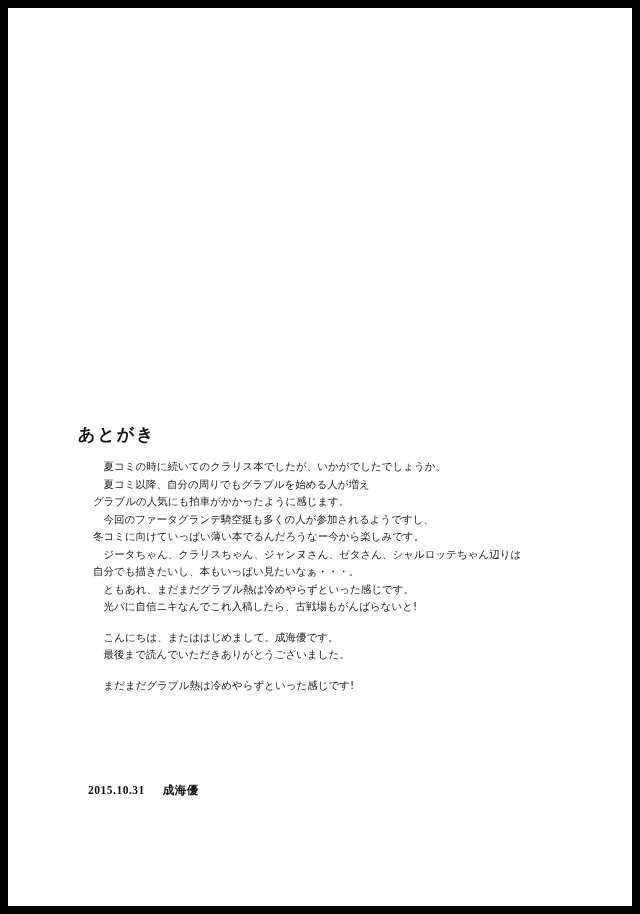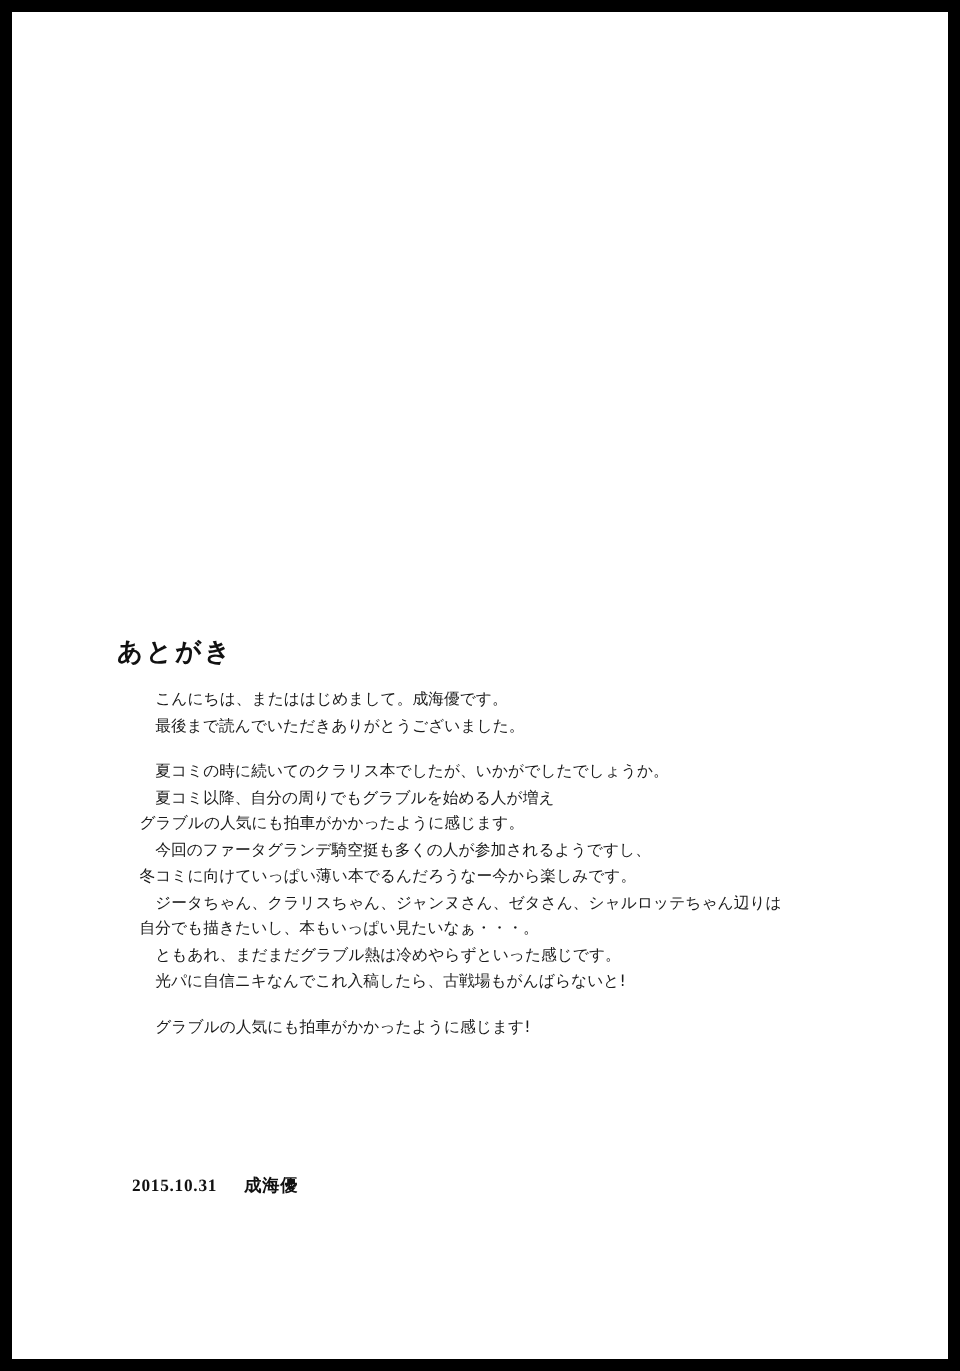--- a/index.html
+++ b/index.html
@@ -81,32 +81,32 @@
 </style>
 </head>
 <body>
 
 <div class="page">
   <div class="afterword-block">
 
     <div class="heading">あとがき</div>
 
     <div class="body-text">
-      <p class="para">　こんにちは、またははじめまして。成海優です。
-　最後まで読んでいただきありがとうございました。</p>
       <p class="para">　夏コミの時に続いてのクラリス本でしたが、いかがでしたでしょうか。
 　夏コミ以降、自分の周りでもグラブルを始める人が増え
 グラブルの人気にも拍車がかかったように感じます。
 　今回のファータグランデ騎空挺も多くの人が参加されるようですし、
 冬コミに向けていっぱい薄い本でるんだろうなー今から楽しみです。
 　ジータちゃん、クラリスちゃん、ジャンヌさん、ゼタさん、シャルロッテちゃん辺りは
 自分でも描きたいし、本もいっぱい見たいなぁ・・・。
 　ともあれ、まだまだグラブル熱は冷めやらずといった感じです。
 　光パに自信ニキなんでこれ入稿したら、古戦場もがんばらないと!</p>
-      <p class="para">　グラブルの人気にも拍車がかかったように感じます!</p>
+      <p class="para">　こんにちは、またははじめまして。成海優です。
+　最後まで読んでいただきありがとうございました。</p>
+      <p class="para">　まだまだグラブル熱は冷めやらずといった感じです!</p>
     </div>
 
     <div class="signature-line">
       <span class="date">2015.10.31</span><span class="name">成海優</span>
     </div>
 
 
   </div>
 </div>
 

